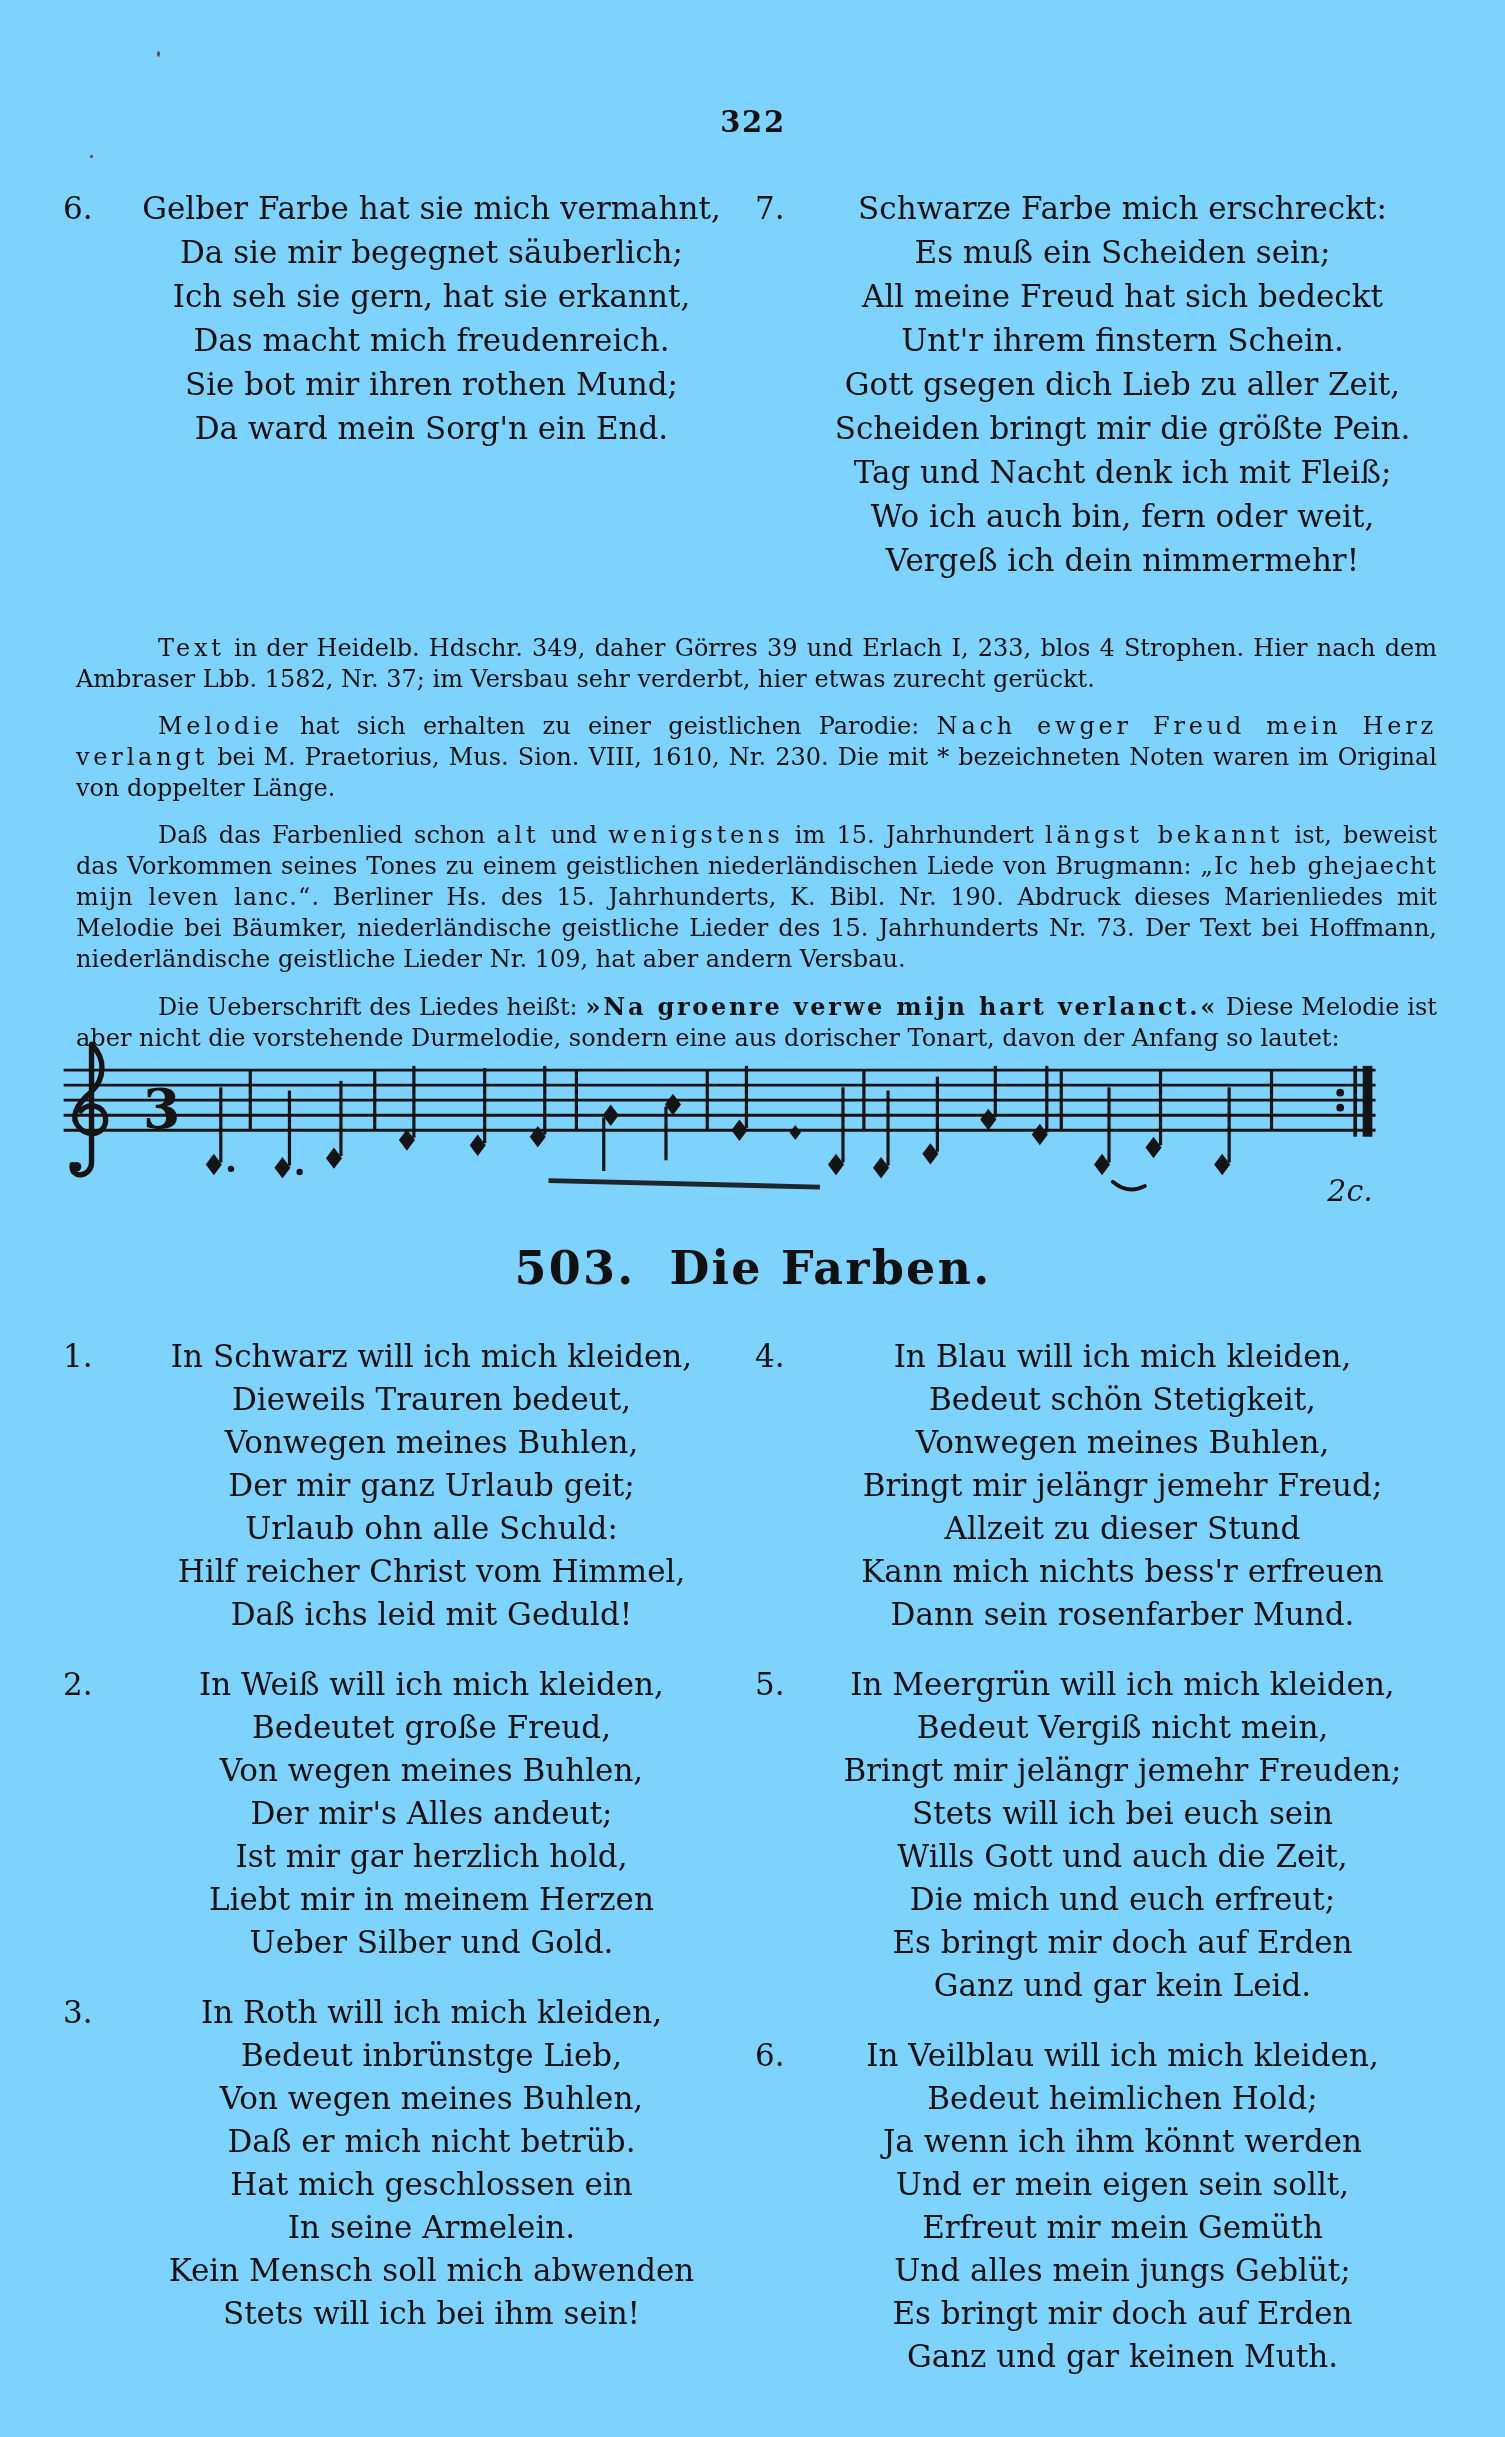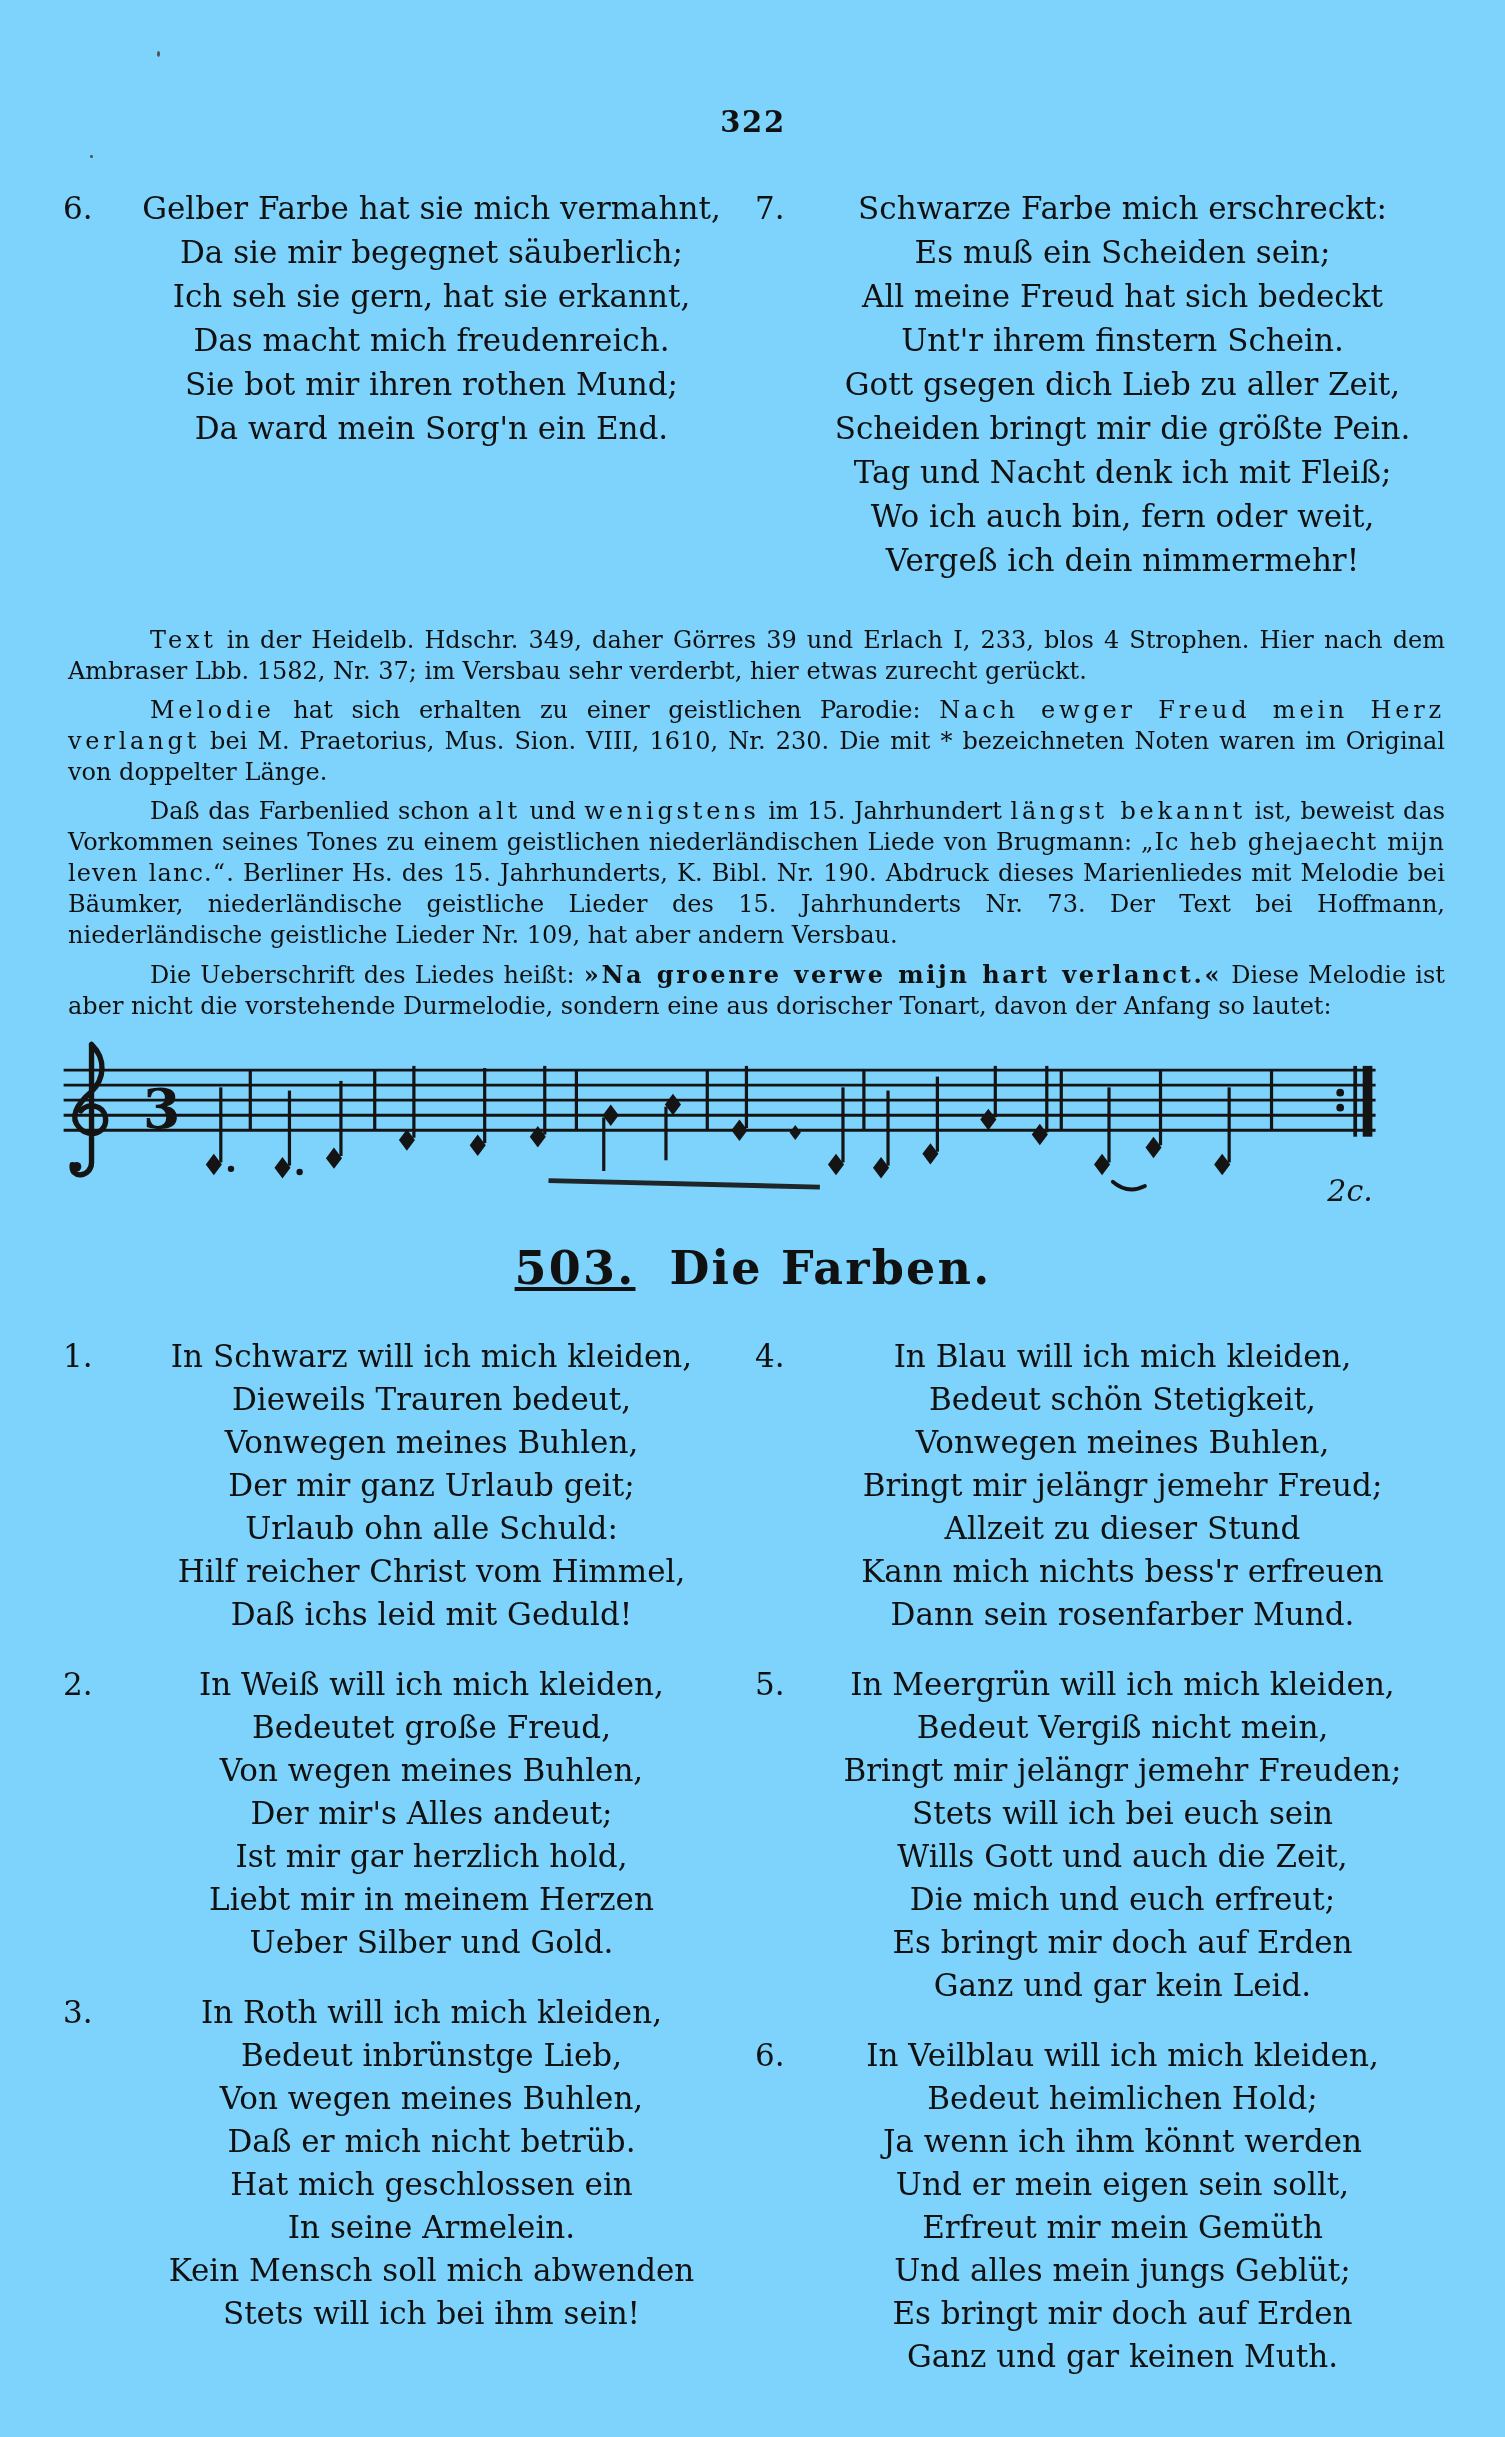--- a/index.html
+++ b/index.html
@@ -32,35 +32,35 @@
   .vnum{width:45px;flex:none;font-size:31px;line-height:44px;}
   .vlines{flex:1;text-align:center;}
   .vline{font-size:31px;line-height:44px;white-space:nowrap;}
   .mainverses .vline,.mainverses .vnum{line-height:43px;}
 
   
   .commentary{
     position:absolute;left:60px;top:617px;width:1393px;
     font-size:24px;line-height:31px;text-align:justify;
   }
-  .commentary p{margin:8px;text-indent:82px;}
+  .commentary p{margin:16px;text-indent:82px;}
   .sperr{letter-spacing:3.8px;}
   .antiqua{font-weight:bold;letter-spacing:2.7px;}
   .roman{letter-spacing:1.1px;}
 
   
   .staffwrap{position:absolute;left:51px;top:1038px;width:1334px;height:177px;}
   .staffwrap svg{display:block;width:1334px;height:177px;}
 
   
   .titlerow{
     position:absolute;top:1241px;left:0;width:100%;
     text-align:center;font-weight:bold;font-size:46px;
   }
-  .tnum{letter-spacing:2.2px;margin-right:34px;text-decoration:underline;}
+  .tnum{letter-spacing:2.2px;margin-right:34px;}
   .tname{letter-spacing:2.2px;}
 </style>
 </head>
 <body>
 
 <div class="page">
   <div class="pagenum">322</div>
   <div class="speck s1"></div>
   <div class="speck s2"></div>
 

